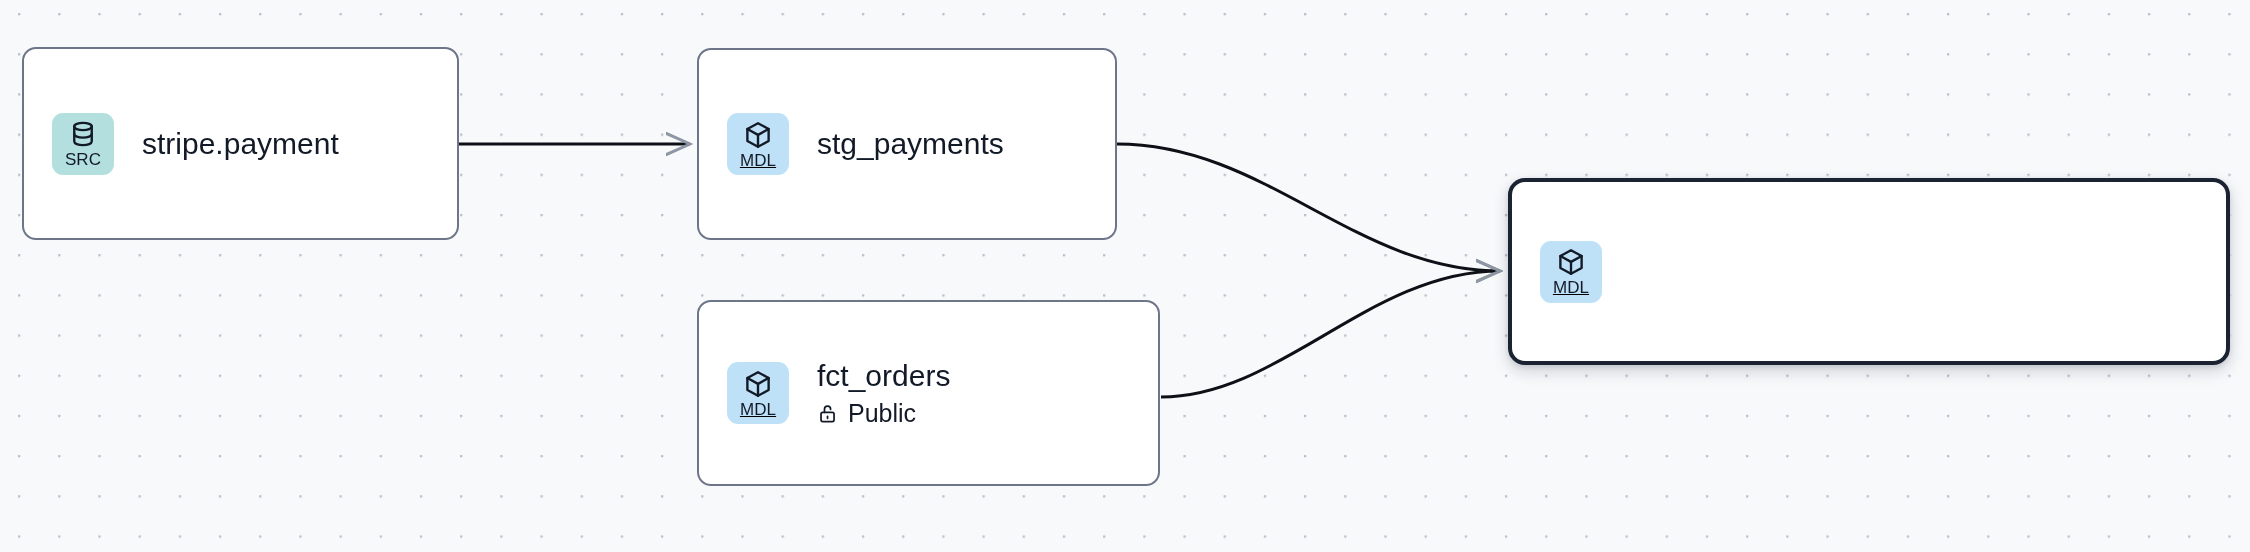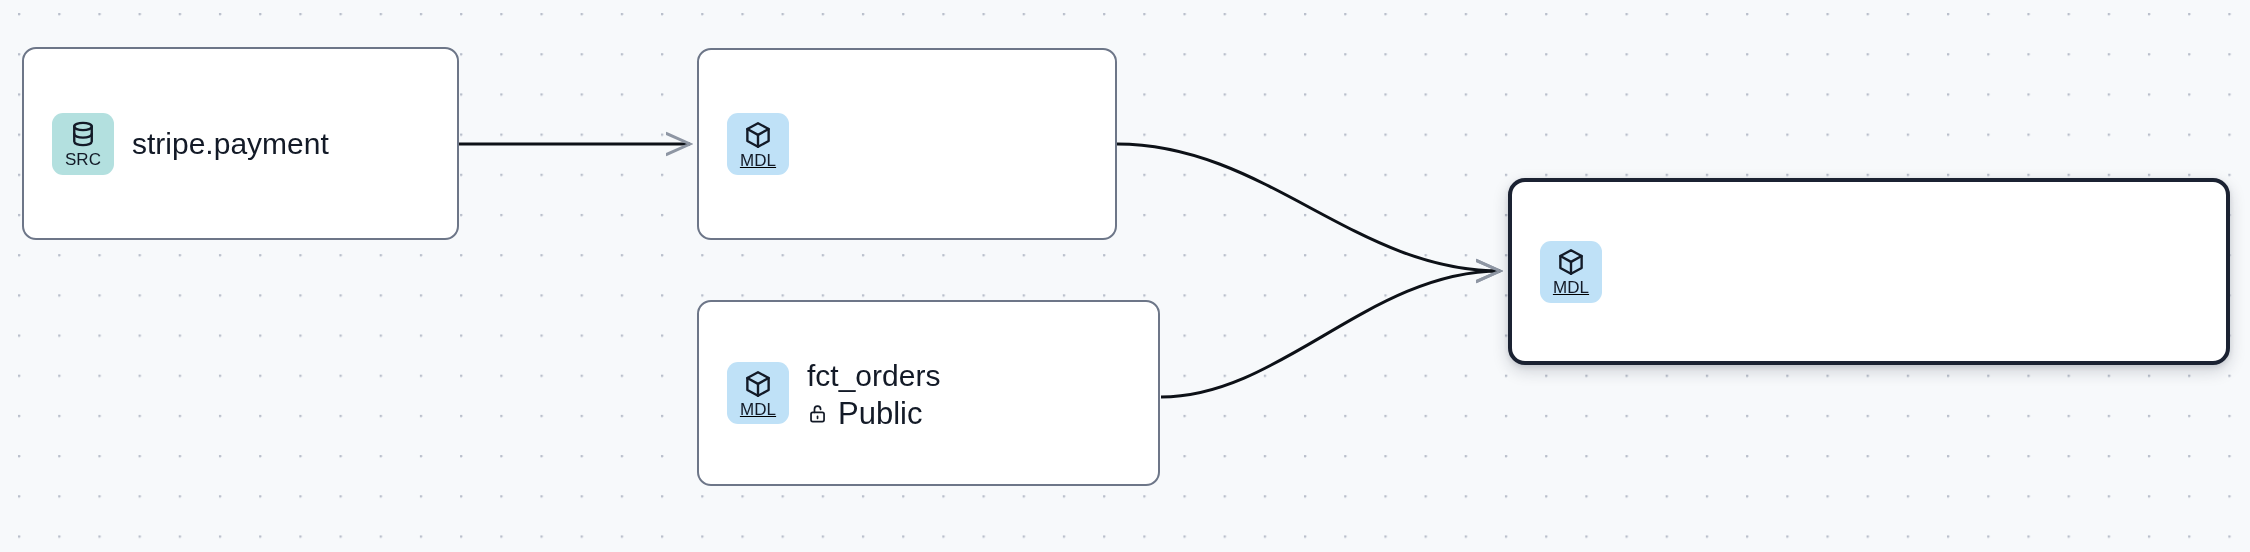--- a/index.html
+++ b/index.html
@@ -60,34 +60,34 @@
     font-size: 17px;
     line-height: 17px;
     letter-spacing: 0.1px;
     color: #131a27;
     margin-top: 2px;
   }
   .node-body {
     display: flex;
     flex-direction: column;
     justify-content: center;
-    margin-left: 18px;
+    margin-left: 28px;
   }
   .node-title {
     font-size: 30px;
     line-height: 36px;
     color: #131a27;
     white-space: nowrap;
   }
   .node-sub {
     display: flex;
     align-items: center;
     gap: 8px;
     margin-top: 5px;
-    font-size: 31px;
+    font-size: 25px;
     line-height: 29px;
     color: #131a27;
     white-space: nowrap;
   }
   .node-sub svg { display: block; flex: 0 0 auto; }
 </style>
 </head>
 <body>
 
 <div id="canvas">
@@ -121,20 +121,23 @@
 
   <div class="node" style="left: 697px; top: 48px; width: 420px; height: 192px;">
     <div class="badge mdl">
       <svg width="30" height="30" viewBox="0 0 24 24" fill="none" stroke="#131a27" stroke-width="1.9" stroke-linecap="round" stroke-linejoin="round">
         <path d="M12 2.6 20.5 7.2v9.6L12 21.4 3.5 16.8V7.2z"></path>
         <path d="M3.5 7.2 12 11.9l8.5-4.7"></path>
         <path d="M12 11.9v9.5"></path>
       </svg>
       <span class="badge-text">MDL</span>
     </div>
+    <div class="node-body">
+      <div class="node-title">stg_payments</div>
+    </div>
   </div>
 
   <div class="node" style="left: 697px; top: 300px; width: 463px; height: 186px;">
     <div class="badge mdl">
       <svg width="30" height="30" viewBox="0 0 24 24" fill="none" stroke="#131a27" stroke-width="1.9" stroke-linecap="round" stroke-linejoin="round">
         <path d="M12 2.6 20.5 7.2v9.6L12 21.4 3.5 16.8V7.2z"></path>
         <path d="M3.5 7.2 12 11.9l8.5-4.7"></path>
         <path d="M12 11.9v9.5"></path>
       </svg>
       <span class="badge-text">MDL</span>

